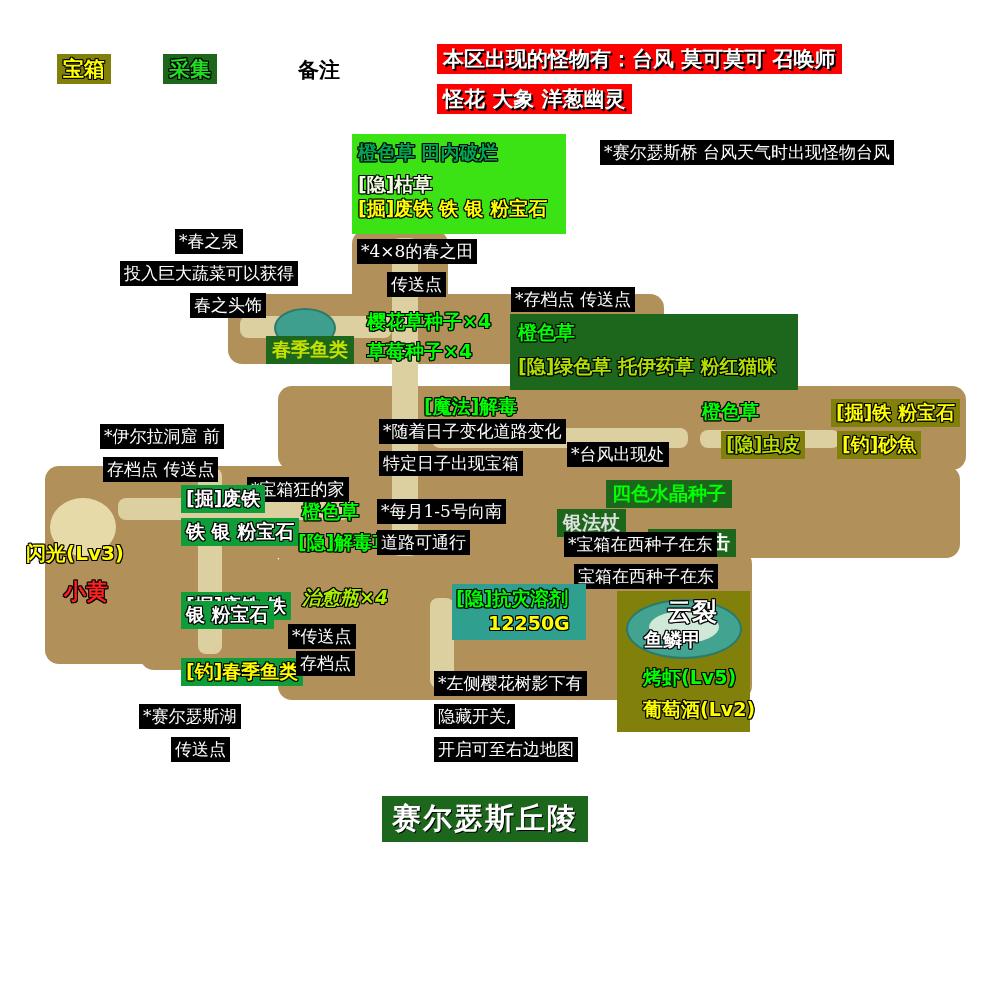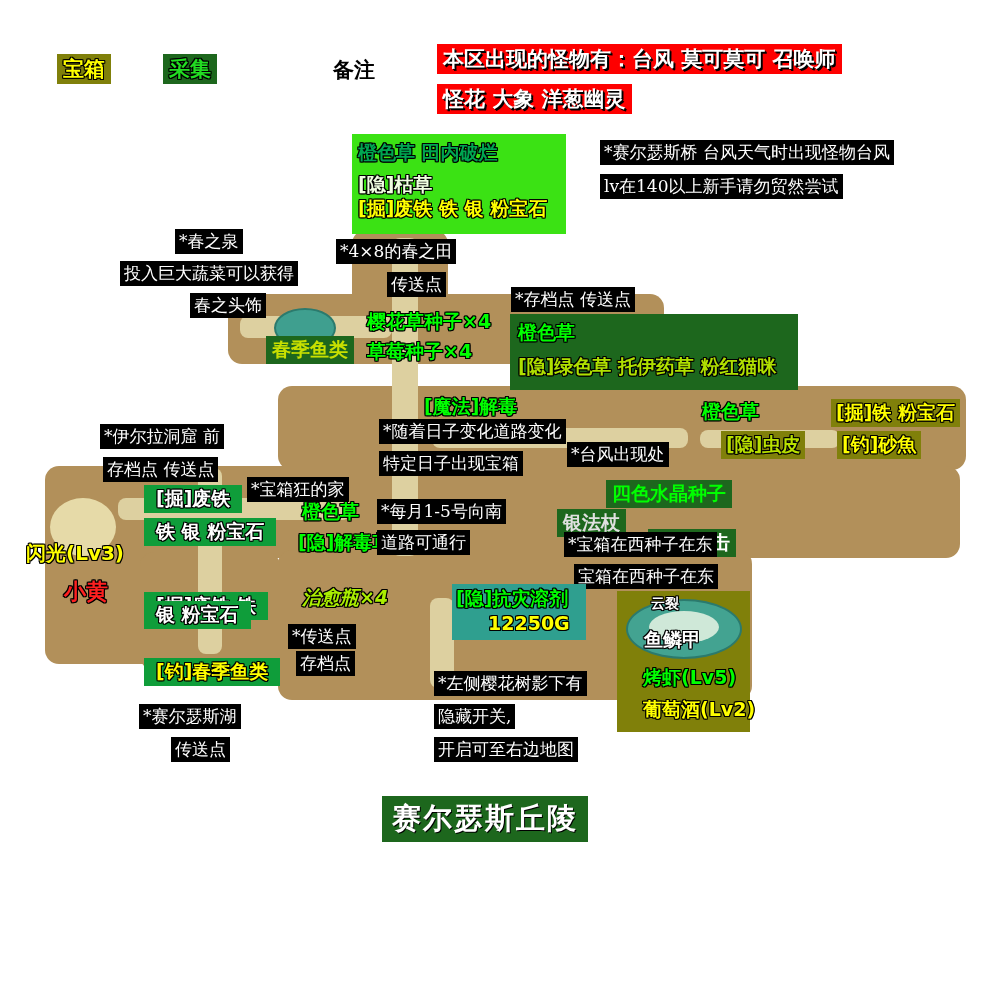--- a/index.html
+++ b/index.html
@@ -15,21 +15,21 @@
   .sand { position:absolute; background:#e6daa8; border-radius:50%; }
 
   
   .note { position:absolute; background:#000; color:#fff; font-size:17px; line-height:25px;
           padding:0 4px; white-space:nowrap; font-family:"DejaVu Serif","Liberation Serif",serif; }
   .outline { text-shadow:1px 0 #000,-1px 0 #000,0 1px #000,0 -1px #000,1px 1px #000,-1px -1px #000,1px -1px #000,-1px 1px #000; }
   .glabel { position:absolute; color:#00ff00; font-weight:bold; font-size:19px; white-space:nowrap;text-align:center; }
   .yglabel { position:absolute; color:#aaee00; font-weight:bold; font-size:19px; white-space:nowrap;font-style:italic; }
   .ylabel { position:absolute; color:#ffff00; font-weight:bold; font-size:19px; white-space:nowrap; }
   .greenbg { position:absolute; background:#0f9d3a; color:#fff; font-weight:bold; font-size:19px;
-             padding:1px 12px; white-space:nowrap; }
+             padding:1px 5px; white-space:nowrap;margin-left:37px; }
   .greenbg.yellowtext { color:#ffff00; }
   .olivebg { position:absolute; background:#80800a; color:#ffff00; font-weight:bold; font-size:19px;
              padding:1px 5px; white-space:nowrap; }
   .dgreenbg { position:absolute; background:#1d671d; font-weight:bold; font-size:19px;
               padding:1px 6px; white-space:nowrap; }
   .redtext { color:#ff2020; }
   .whitetext { color:#ffffff; }
 
   .banner { position:absolute; background:#fe0000; color:#fff; font-weight:bold; font-size:21px;
             line-height:30px; padding:0 6px; white-space:nowrap;
@@ -47,21 +47,21 @@
   .title { position:absolute; left:382px; top:796px; background:#1d671d; color:#fff;
            font-weight:bold; font-size:29px; padding:3px 10px; letter-spacing:2px; white-space:nowrap;
            text-shadow:1px 1px #000; }
   .credit { position:absolute; left:803px; top:910px; color:#0a0a0a; font-weight:bold; font-size:31px;
             font-family:"DejaVu Serif","Liberation Serif",serif; white-space:nowrap; }
 
   .legend-chest { position:absolute; left:57px; top:54px; background:#80800a; color:#ffff00;
                   font-weight:bold; font-size:21px; padding:1px 6px; }
   .legend-gather { position:absolute; left:163px; top:54px; background:#1d671d; color:#22dd22;
                    font-weight:bold; font-size:21px; padding:1px 6px; }
-  .legend-note { position:absolute; left:298px; top:56px; color:#000; font-weight:bold; font-size:21px;margin-left:35px; }
+  .legend-note { position:absolute; left:298px; top:56px; color:#000; font-weight:bold; font-size:21px; }
 </style>
 </head>
 <body>
 
 <div id="stage">
 
   <div class="terrain" style="left:352px;top:230px;width:96px;height:104px"></div>
   <div class="terrain" style="left:228px;top:294px;width:436px;height:70px"></div>
   <div class="terrain" style="left:278px;top:386px;width:688px;height:84px"></div>
   <div class="terrain" style="left:228px;top:466px;width:732px;height:92px"></div>
@@ -87,27 +87,26 @@
   <div class="banner" style="left:437px;top:44px">本区出现的怪物有：台风 莫可莫可 召唤师</div>
   <div class="banner" style="left:437px;top:84px">怪花 大象 洋葱幽灵</div>
 
   <div class="fieldbox">
     <div class="outline" style="top:6px;color:#00a651">橙色草 田内破烂</div>
     <div class="outline" style="top:38px;color:#f0ffe0">[隐]枯草</div>
     <div class="outline" style="top:62px;color:#ffff00">[掘]废铁 铁 银 粉宝石</div>
   </div>
 
   <div class="note" style="left:600px;top:140px">*赛尔瑟斯桥 台风天气时出现怪物台风</div>
-  <div class="note" style="left:600px;top:174px">lv在140以上新手请勿贸然尝试</div>
 
   <div class="note" style="left:175px;top:229px">*春之泉</div>
   <div class="note" style="left:120px;top:261px">投入巨大蔬菜可以获得</div>
   <div class="note" style="left:190px;top:293px">春之头饰</div>
 
-  <div class="note" style="left:336px;top:239px">*4×8的春之田</div>
+  <div class="note" style="left:357px;top:239px">*4×8的春之田</div>
   <div class="note" style="left:387px;top:272px">传送点</div>
   <div class="note" style="left:511px;top:287px">*存档点 传送点</div>
 
   <div class="glabel outline" style="left:367px;top:309px">樱花草种子×4</div>
   <div class="glabel outline" style="left:367px;top:339px">草莓种子×4</div>
   <div class="dgreenbg" style="left:266px;top:336px;color:#c8e000">春季鱼类</div>
 
   <div class="forestbox">
     <div class="outline" style="top:6px;color:#00ff00">橙色草</div>
     <div class="outline" style="top:40px;color:#b0e000">[隐]绿色草 托伊药草 粉红猫咪</div>
@@ -152,21 +151,21 @@
   <div class="note" style="left:296px;top:651px">存档点</div>
 
   <div class="solventbox">
     <div class="abs glabel outline" style="left:4px;top:2px">[隐]抗灾溶剂</div>
     <div class="abs ylabel outline" style="left:36px;top:28px">12250G</div>
   </div>
 
   <div class="olivebox">
     <div class="pond" style="left:9px;top:8px;width:116px;height:60px;background:#43a391"></div>
     <div class="sand" style="left:32px;top:20px;width:70px;height:32px;background:#cfe8d8"></div>
-    <div class="abs whitetext outline" style="left:34px;top:4px;font-weight:bold;font-size:14px">云裂</div>
+    <div class="abs whitetext outline" style="left:50px;top:4px;font-weight:bold;font-size:25px">云裂</div>
     <div class="abs whitetext outline" style="left:27px;top:36px;font-weight:bold;font-size:19px">鱼鳞甲</div>
     <div class="abs glabel outline" style="left:26px;top:74px">烤虾(Lv5)</div>
     <div class="abs ylabel outline" style="left:26px;top:106px">葡萄酒(Lv2)</div>
   </div>
 
   <div class="note" style="left:139px;top:704px">*赛尔瑟斯湖</div>
   <div class="note" style="left:171px;top:737px">传送点</div>
   <div class="note" style="left:434px;top:671px">*左侧樱花树影下有</div>
   <div class="note" style="left:434px;top:704px">隐藏开关,</div>
   <div class="note" style="left:434px;top:737px">开启可至右边地图</div>

